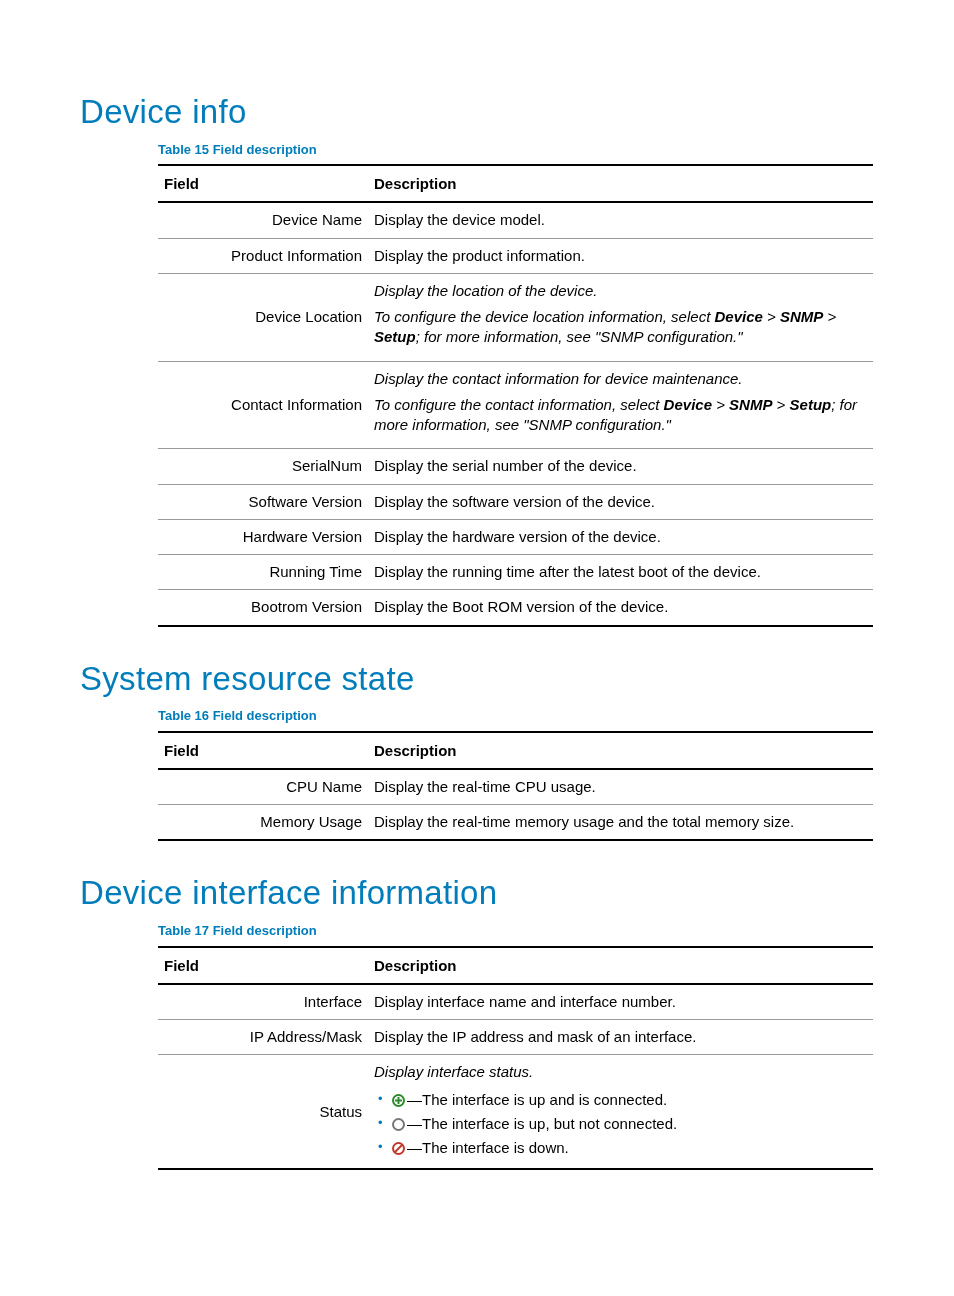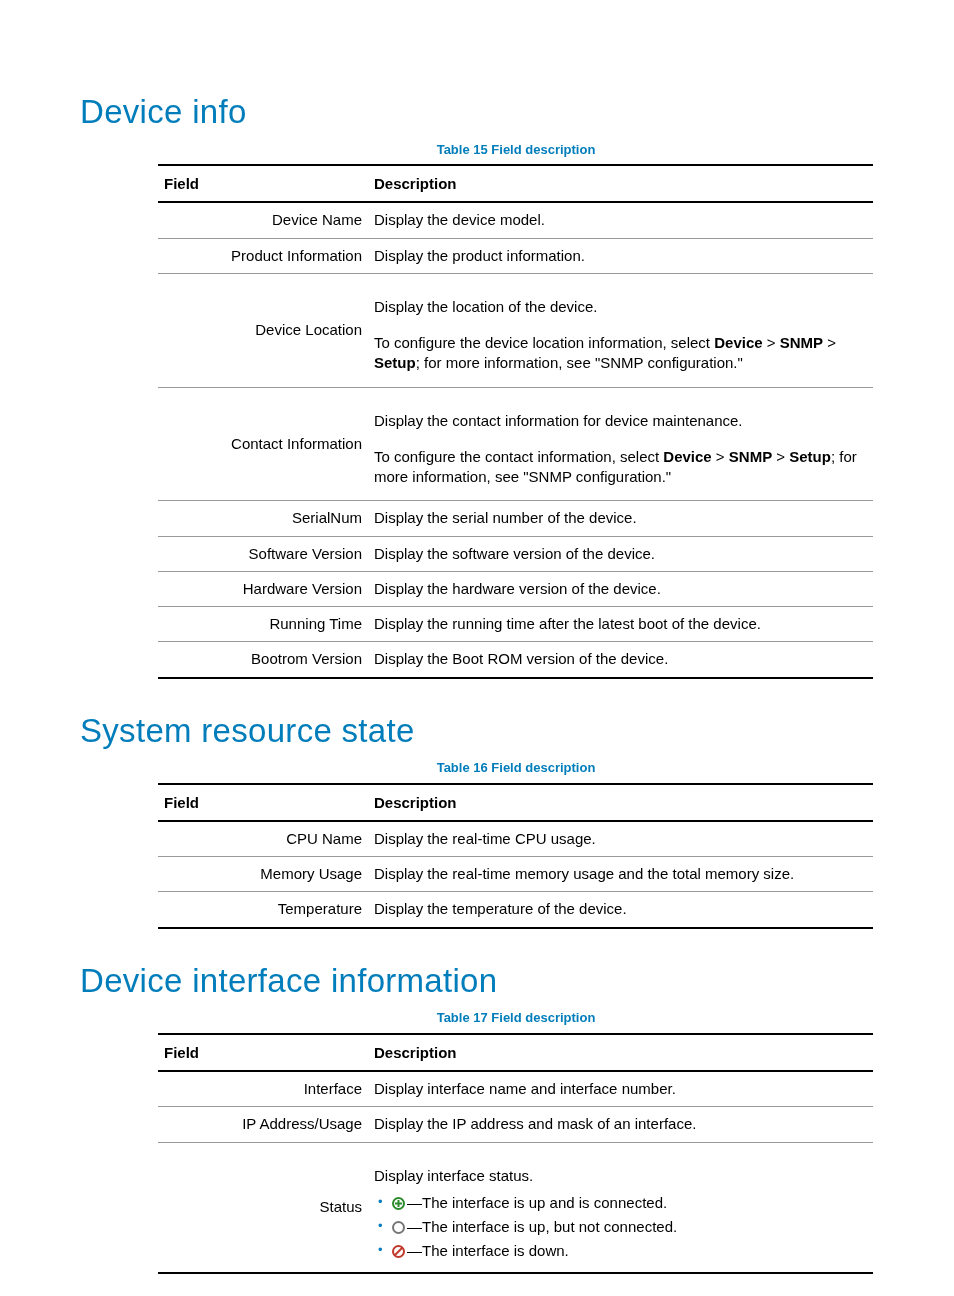--- a/index.html
+++ b/index.html
@@ -18,21 +18,20 @@
     font-size: 33px;
     color: #007dba;
     margin: 0 0 6px 0;
     letter-spacing: 0.3px;
   }
   .table-caption {
     font-weight: bold;
     color: #007dba;
     font-size: 13px;
     margin: 0 0 6px 78px;
-    text-align: center;
   }
   table.desc {
     border-collapse: collapse;
     width: 715px;
     margin: 0 0 30px 78px;
     font-size: 15px;
   }
   table.desc th {
     text-align: left;
     font-weight: bold;
@@ -42,21 +41,21 @@
   }
   table.desc td {
     padding: 7px 6px;
     border-bottom: 1px solid #999;
     vertical-align: middle;
   }
   table.desc tr:last-child td {
     border-bottom: 2px solid #000;
   }
   table.desc td.field { width: 198px; text-align: right; }
-  .para { margin: 16px 0 6px 0; }
+  .para { margin: 0 0 6px 0; font-style: italic; }
   .bullets { list-style: none; padding: 0; margin: 4px 0 0 0; }
   .bullets li { padding: 1px 0 1px 18px; position: relative; }
   .bullets li::before {
     content: "•";
     color: #007dba;
     position: absolute;
     left: 4px;
     top: 1px;
     font-size: 13px;
   }
@@ -142,41 +141,37 @@
     <th>Description</th>
   </tr>
   <tr>
     <td class="field">CPU Name</td>
     <td>Display the real-time CPU usage.</td>
   </tr>
   <tr>
     <td class="field">Memory Usage</td>
     <td>Display the real-time memory usage and the total memory size.</td>
   </tr>
-  <tr>
-    <td class="field">Temperature</td>
-    <td>Display the temperature of the device.</td>
-  </tr>
 </tbody>
   </table>
 
 <h1 class="section gap">Device interface information</h1>
 <div class="table-caption">Table 17 Field description</div>
 <table class="desc">
   <tbody>
       <tr>
     <th>Field</th>
     <th>Description</th>
   </tr>
   <tr>
     <td class="field">Interface</td>
     <td>Display interface name and interface number.</td>
   </tr>
   <tr>
-    <td class="field">IP Address/Usage</td>
+    <td class="field">IP Address/Mask</td>
     <td>Display the IP address and mask of an interface.</td>
   </tr>
   <tr>
     <td class="field">Status</td>
     <td>
       <div class="para">Display interface status.</div>
       <ul class="bullets">
         <li>
           <span class="status-icon">
             <svg width="13" height="13" viewBox="0 0 13 13">

